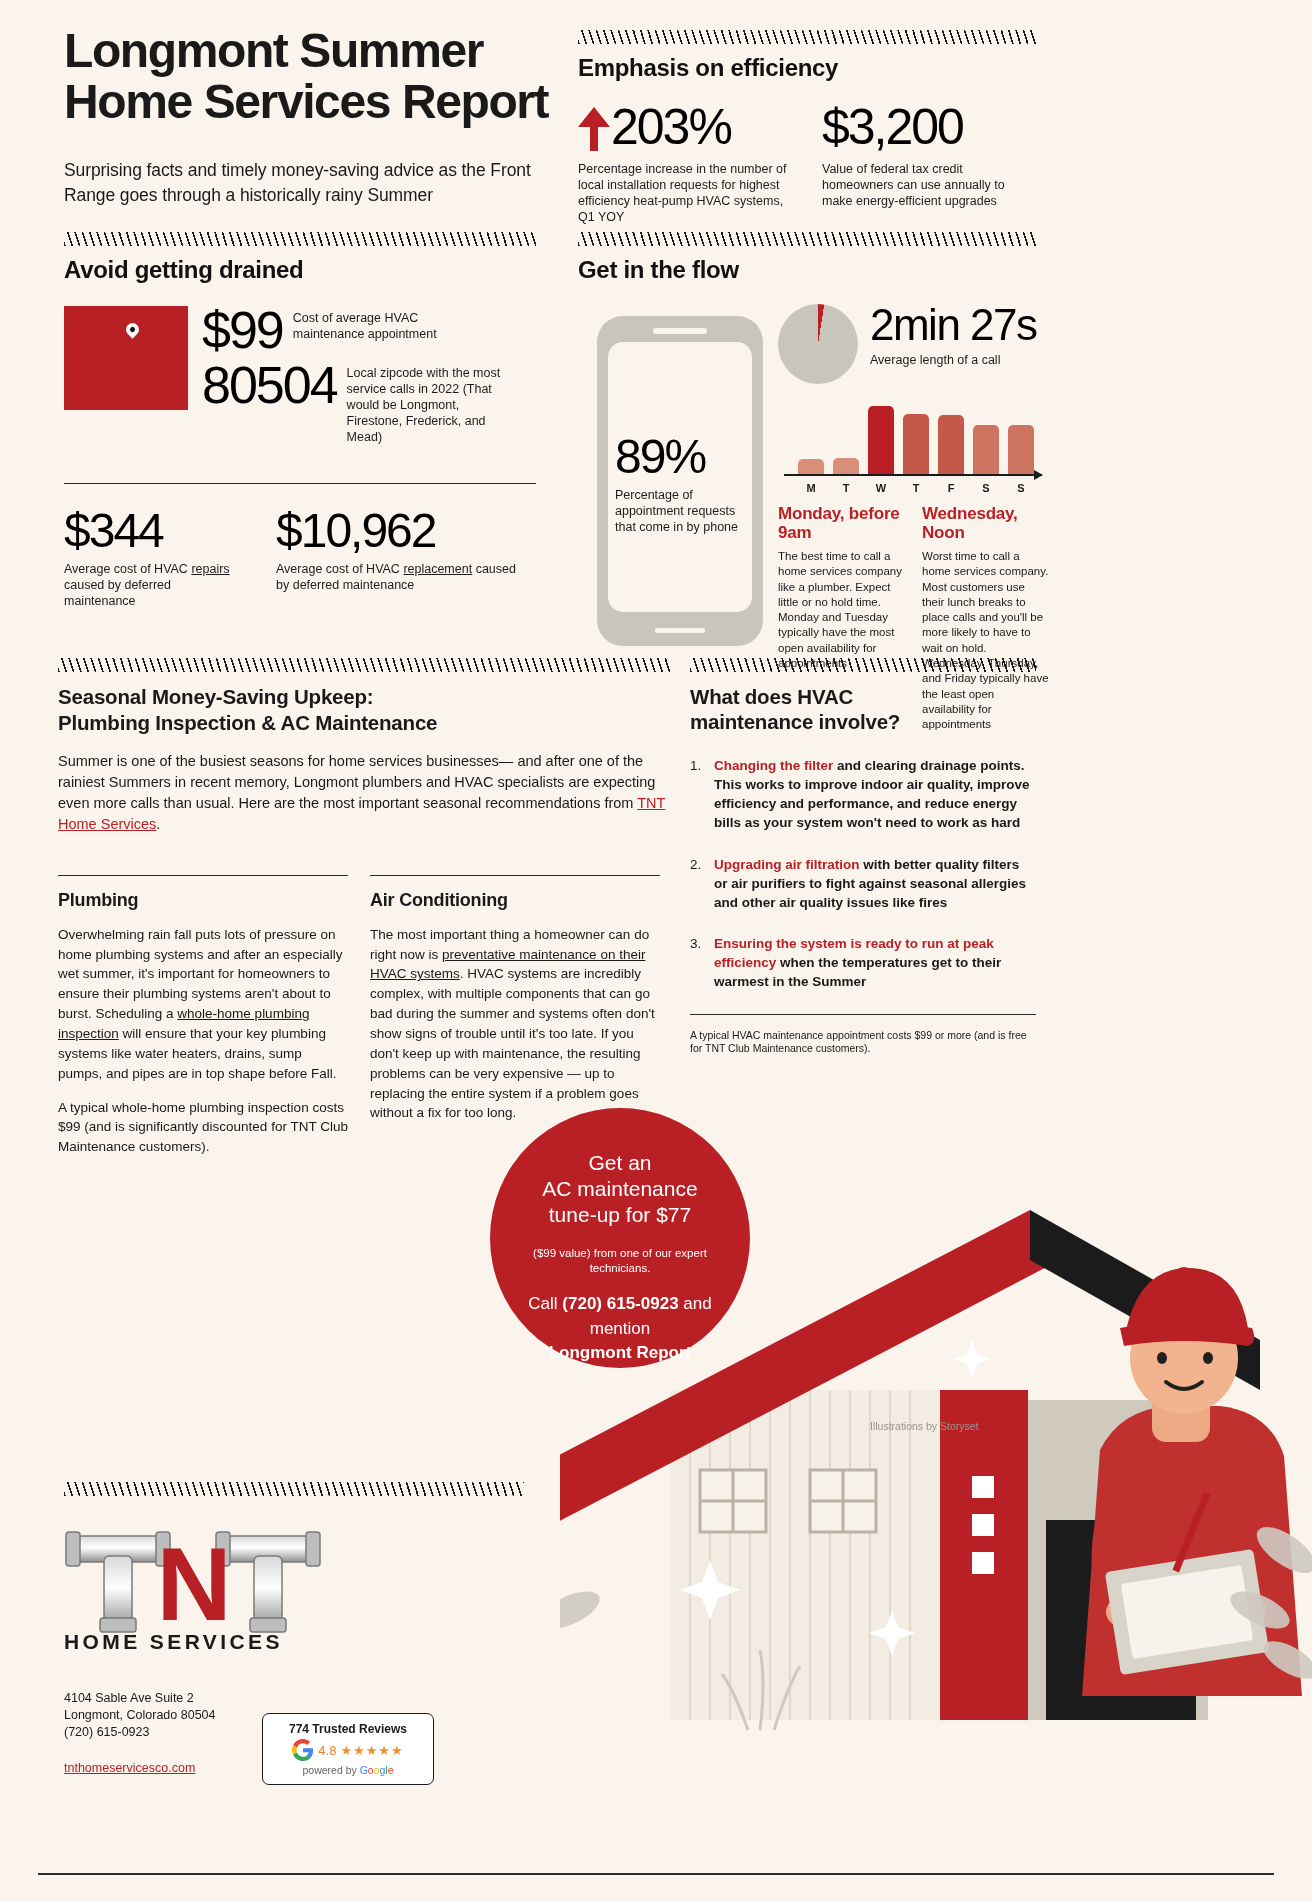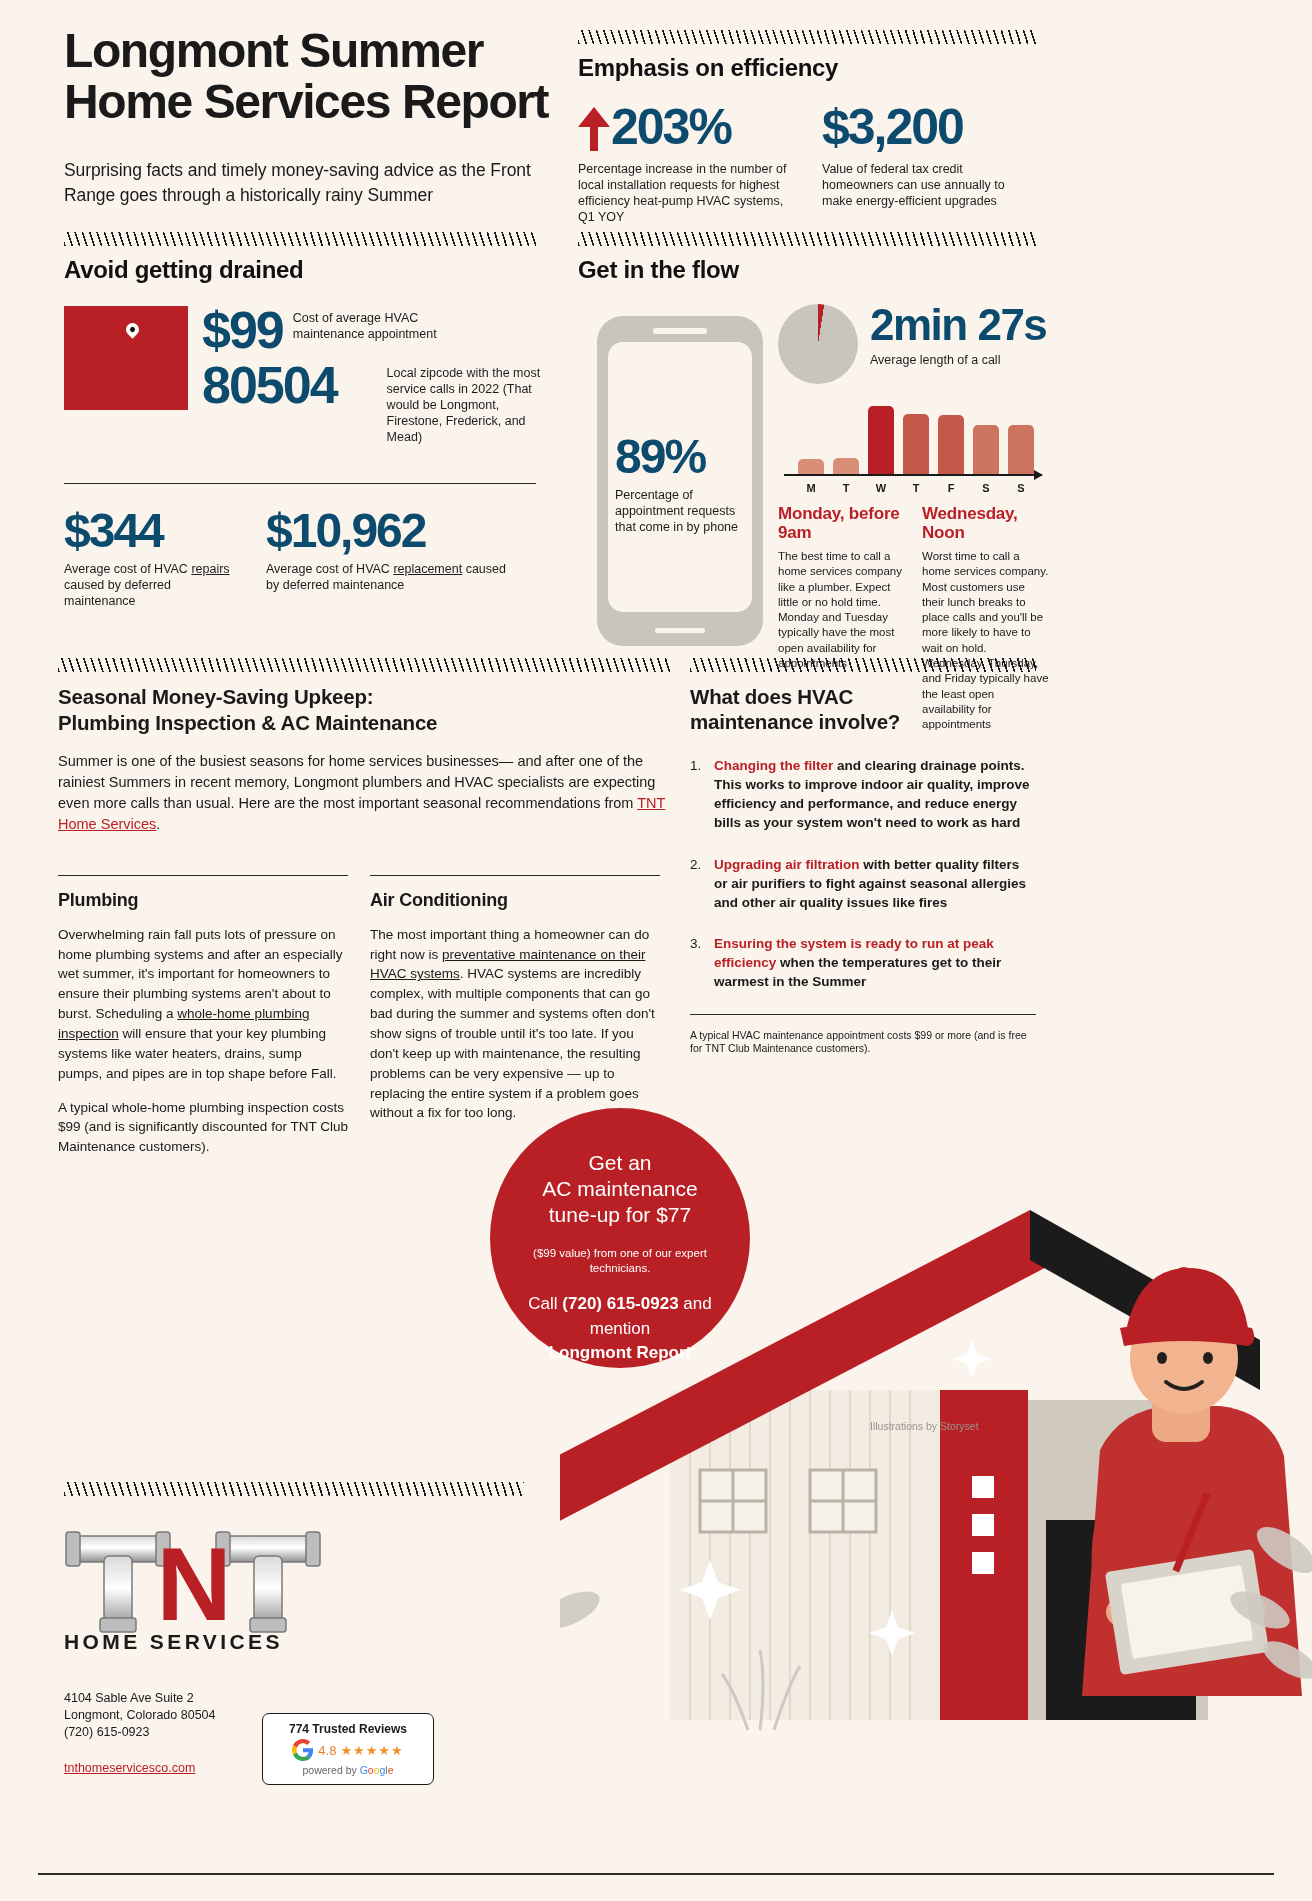--- a/index.html
+++ b/index.html
@@ -30,22 +30,22 @@
   .sec-title {
     font-size: 24px;
     font-weight: bold;
     letter-spacing: -0.3px;
     margin-top: 10px;
     color: #111;
   }
 
   .red { color: #b92025; }
   .bignum {
-    color: #0c4a6e;
-    font-weight: bold;
+    color: #000000;
+    font-weight: normal;
     letter-spacing: -2px;
     line-height: .95;
   }
   .cap {
     font-size: 12.5px;
     line-height: 1.28;
     color: #1d1d1d;
   }
 
   
@@ -101,26 +101,26 @@
     width: 13px; height: 13px; border-radius: 50% 50% 50% 0;
     background: #fff; transform: rotate(-45deg);
   }
   .pin::after {
     content: ""; position: absolute; left: 4px; top: 4px;
     width: 5px; height: 5px; border-radius: 50%; background: #111;
   }
   .d-rows { margin-left: 14px; flex: 1; }
   .d-row { display: flex; align-items: flex-start; }
   .d-row .bignum { font-size: 52px; }
-  .d-row.r2 { margin-top: 6px; gap: 40px; }
+  .d-row.r2 { margin-top: 6px; }
   .d-row.r2 .bignum { font-size: 52px; }
   .d-row .cap { margin-left: 10px; width: 166px; padding-top: 4px; }
   .hr { border: 0; border-top: 1.6px solid #2b2b2b; }
 
-  .costs { position: absolute; left: 64px; top: 508px; width: 472px; display: flex; gap: 32px;}
+  .costs { position: absolute; left: 64px; top: 508px; width: 472px; display: flex; gap: 42px;}
   .cost-col .bignum { font-size: 48px; }
   .cost-col .cap { margin-top: 7px; }
   .cost-col.a { width: 170px; }
   .cost-col.b { width: 250px; }
   .u { text-decoration: underline; }
 
   
   .flow { position: absolute; left: 578px; top: 232px; width: 458px; }
   .phone {
     position: absolute; left: 19px; top: 84px;

